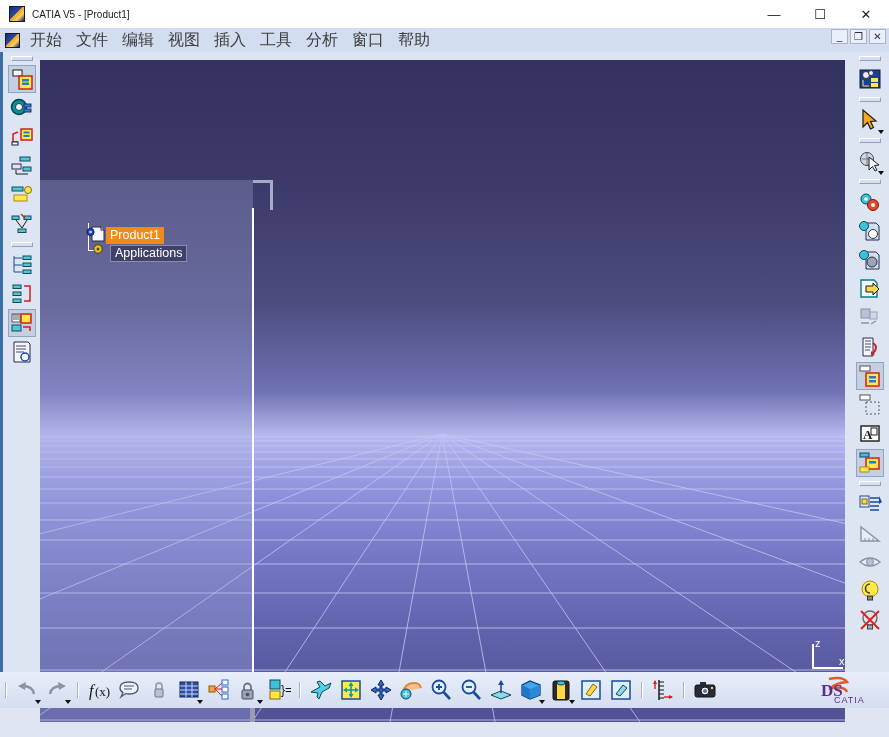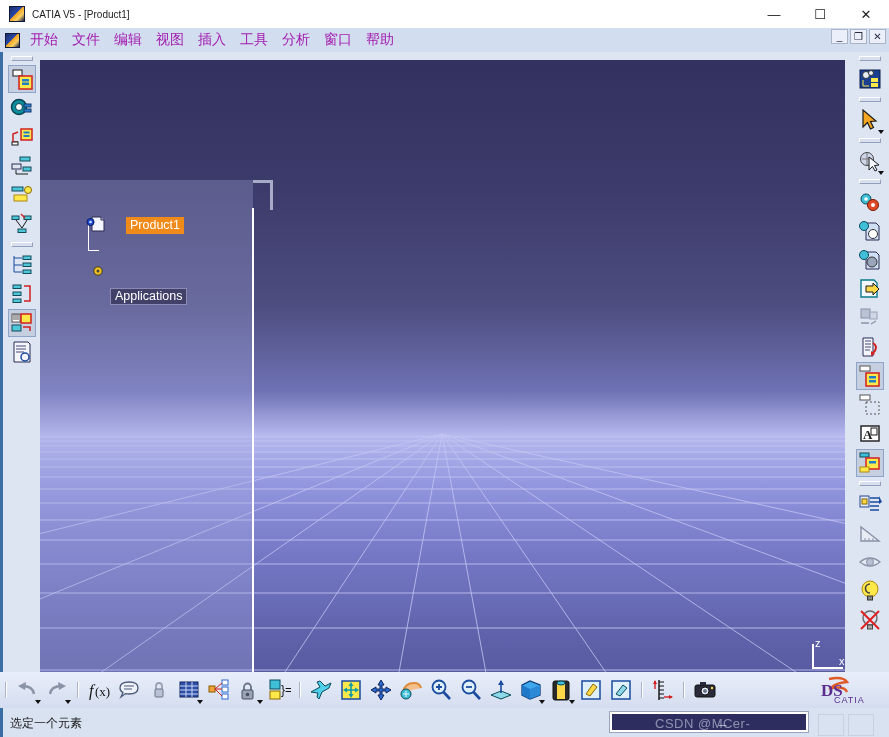--- a/index.html
+++ b/index.html
@@ -38,21 +38,21 @@
   .menubar-bg{
     position:absolute;left:0;top:28px;width:889px;height:24px;
     background:linear-gradient(#e8eefb,#cfd9ee);
   }
   .menu-sysicon{
     position:relative;width:15px;height:15px;margin-left:5px;margin-right:3px;
     background:linear-gradient(135deg,#1b2f6b 0%,#2b49a8 45%,#f0a020 46%,#ffd060 70%,#13204a 100%);
     border:1px solid #0d1a3d;box-sizing:border-box;flex:none;
   }
   .menu-item{
-    position:relative;padding:3px 7px;font-size:14px;color:#a21caf;white-space:nowrap;cursor:default;
+    position:relative;padding:3px 7px;font-size:16px;color:#404040;white-space:nowrap;cursor:default;
   }
   .mdi-btns{position:absolute;right:3px;top:29px;display:flex;gap:2px;}
   .mdi-btn{
     width:17px;height:15px;border:1px solid #a9b4c9;background:#eaeffa;
     display:flex;align-items:center;justify-content:center;font-size:10px;color:#2b2b45;
     line-height:1;box-sizing:border-box;
   }
 
   
   .workarea{
@@ -93,27 +93,27 @@
     background:rgba(170,172,225,0.30);
   }
   .tree-corner{
     position:absolute;left:213px;top:120px;width:20px;height:30px;
     border-top:3px solid #a8abc7;border-right:3px solid #a8abc7;box-sizing:border-box;
   }
   .tree-vline{position:absolute;left:212px;top:148px;width:2px;height:515px;background:#ffffff;}
   .tree-thumb{position:absolute;left:210px;top:632px;width:5px;height:30px;background:#9a9cb4;}
 
   .tree-node{position:absolute;display:flex;align-items:center;white-space:nowrap;}
-  .tree-root{left:46px;top:155px;gap:20px;}
+  .tree-root{left:46px;top:165px;}
   .tree-child{left:52px;top:184px;}
   .tree-label{
     font-size:12.5px;color:#ffffff;padding:1px 4px 2px 4px;
   }
   .tree-label.sel{background:#f08a18;}
-  .tree-label.sub{background:rgba(58,58,96,0.85);border:1px solid #8a8ab4;padding:0px 4px 1px 4px;margin-top:44px;}
+  .tree-label.sub{background:rgba(58,58,96,0.85);border:1px solid #8a8ab4;padding:0px 4px 1px 4px;}
   .tree-elbow{position:absolute;left:48px;top:163px;width:11px;height:28px;
     border-left:1px solid #ffffff;border-bottom:1px solid #ffffff;box-sizing:border-box;}
 
   .axis-ind{position:absolute;left:765px;top:578px;width:46px;height:44px;}
 
   
   .bottombar{
     position:absolute;left:0;top:672px;width:889px;height:36px;
     background:linear-gradient(#e9eefa,#d4ddef);
     display:flex;align-items:center;
@@ -702,22 +702,14 @@
       </svg>
     </div>
 
     <svg class="ds-logo" viewBox="0 0 62 30">
       <path d="M10,4 q14,-3 18,3 q-12,1 -16,6 q14,-2 16,4" stroke="#e05a2a" stroke-width="2.4" fill="none"></path>
       <text x="2" y="21" font-size="17" font-family="Liberation Serif, serif" font-weight="bold" fill="#5b2d8e">DS</text>
       <text x="15" y="28" font-size="9" letter-spacing="1" font-family="Liberation Sans, sans-serif" fill="#5b2d8e">CATIA</text>
     </svg>
   </div>
 
-  <div class="statusbar">
-    <div class="status-accent"></div>
-    <div class="status-text">选定一个元素</div>
-    <div class="status-input"></div>
-    <div class="watermark">CSDN @M̶̶Cer-</div>
-    <div class="wm-box" style="left:818px;"></div>
-    <div class="wm-box" style="left:848px;"></div>
-  </div>
 
 </div>
 
 </body></html>

